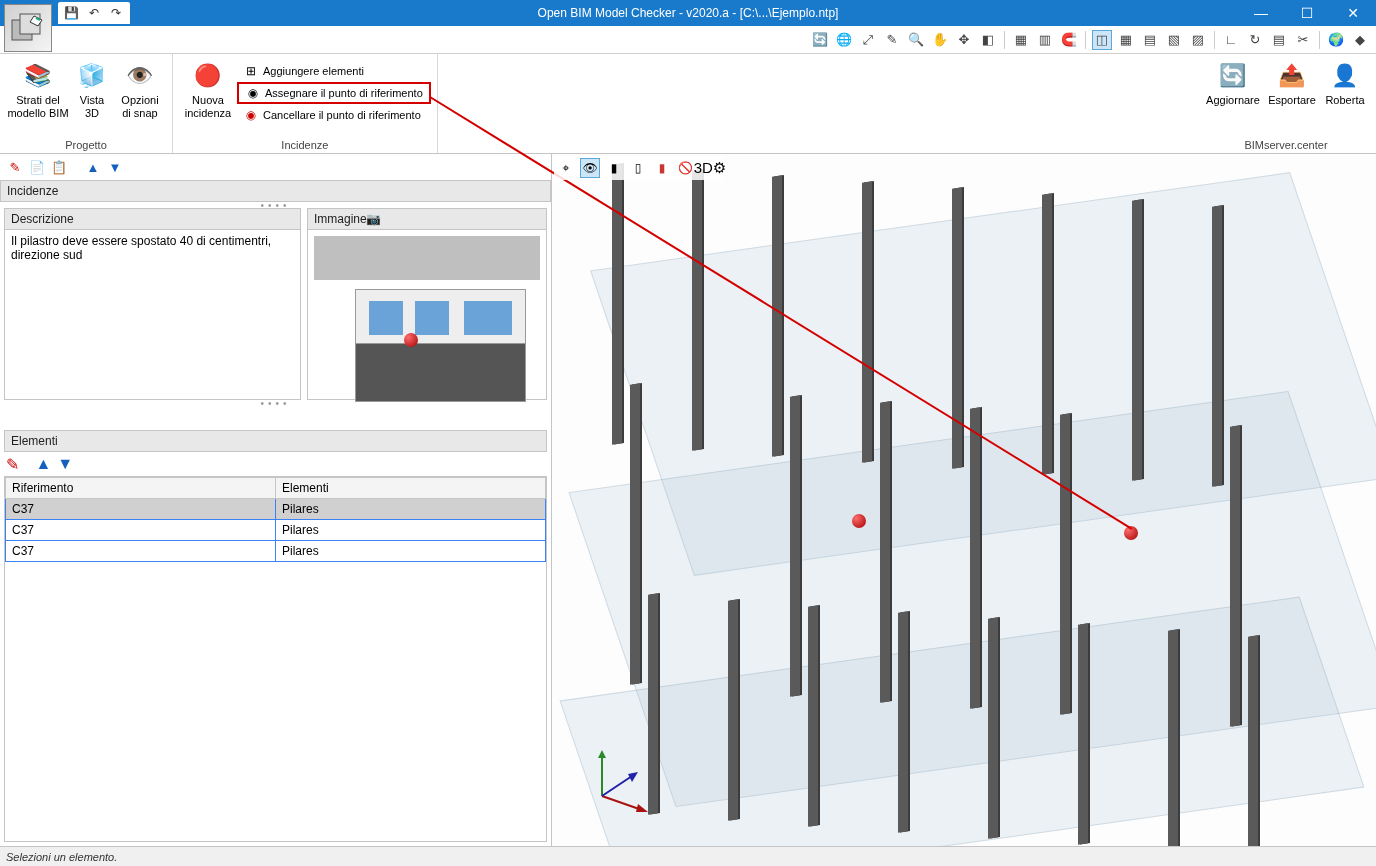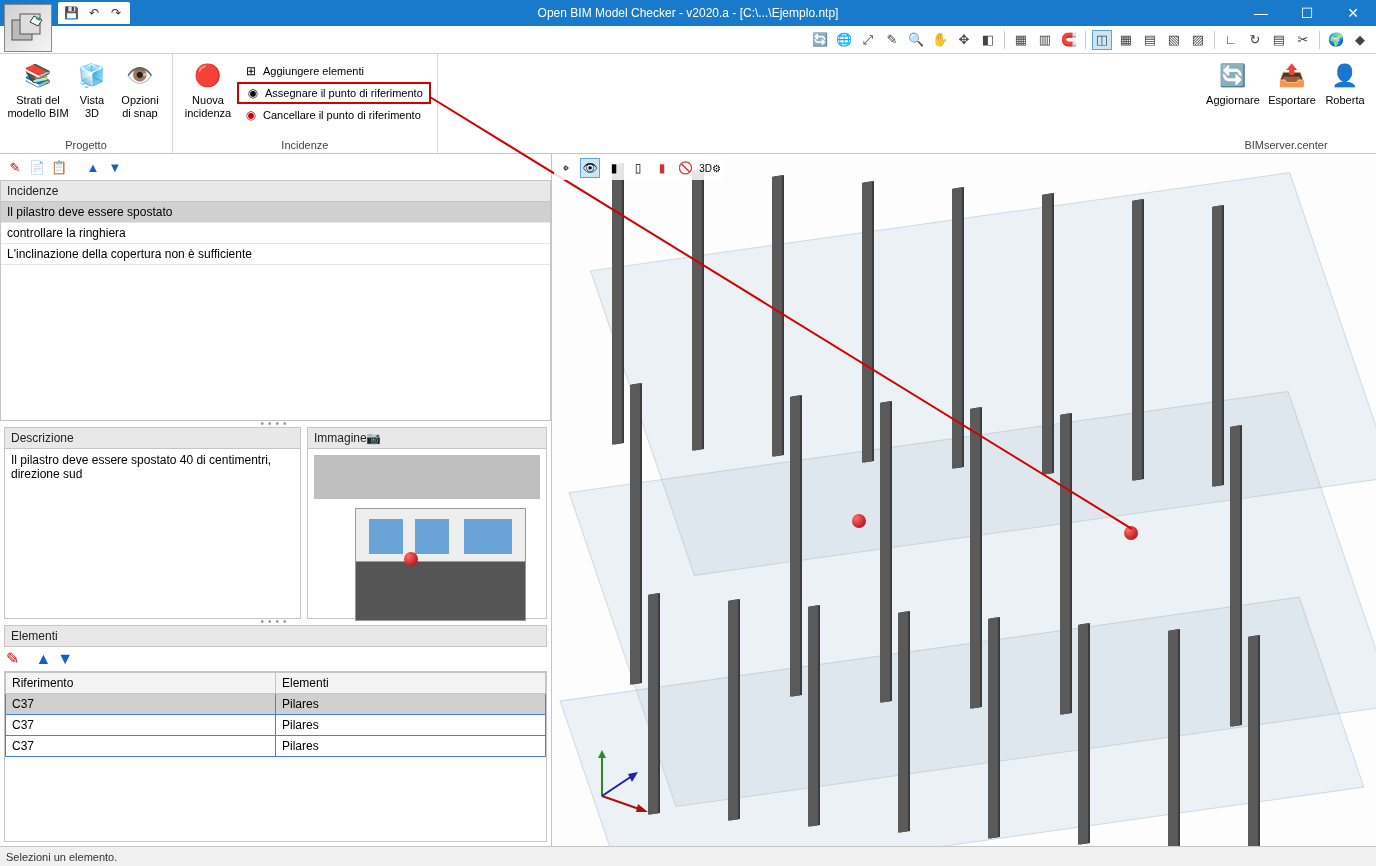--- a/index.html
+++ b/index.html
@@ -45,37 +45,37 @@
 .list-row.selected { background:#d0d0d0; }
 .resizer { height:6px; cursor:ns-resize; display:flex; align-items:center; justify-content:center; color:#999; font-size:10px; letter-spacing:4px; }
 
 .mid-row { display:flex; gap:6px; padding:0 4px; }
 .desc-box { flex:1; display:flex; flex-direction:column; }
 .desc-box .panel-header, .img-box .panel-header { display:flex; justify-content:flex-start; align-items:center; }
 .desc-body { flex:1; border:1px solid #c5c5c5; border-top:none; font-size:12px; padding:4px 6px; min-height:170px; }
 .img-box { width:240px; display:flex; flex-direction:column; }
 .img-body { flex:1; border:1px solid #c5c5c5; border-top:none; min-height:170px; position:relative; background:#fff; }
 
-.elem-panel { display:flex; flex-direction:column; flex:1; padding:0 4px 4px 4px; }
+.elem-panel { display:flex; flex-direction:column; flex:1; padding:0 4px 4px 4px;margin-top:24px; }
 .elem-toolbar { height:24px; display:flex; align-items:center; gap:6px; padding:0 2px; }
 table.elem { width:100%; border-collapse:collapse; font-size:12px; }
 table.elem th { text-align:left; background:#f4f4f4; border:1px solid #c5c5c5; padding:3px 6px; font-weight:normal; }
 table.elem td { border:1px solid #3b82f6; padding:3px 6px; }
 table.elem tr.sel td { background:#d0d0d0; }
 .elem-wrap { flex:1; border:1px solid #c5c5c5; display:flex; flex-direction:column; }
 .elem-body { flex:1; overflow:auto; }
 
 
 .viewport { flex:1; position:relative; background:#fdfdfd; overflow:hidden; }
 .vp-toolbar { position:absolute; top:2px; left:2px; display:flex; gap:4px; background:rgba(255,255,255,.85); padding:2px; z-index:5; }
 .vp-toolbar .tbtn { width:20px; height:20px; font-size:12px; cursor:pointer; display:flex; align-items:center; justify-content:center; }
 .vp-toolbar .tbtn.active { background:#cde6f7; border:1px solid #5aa7dd; }
 
 
-.statusbar { height:20px; background:#f0f0f0; border-top:1px solid #c5c5c5; font-size:11px; color:#333; display:flex; align-items:center; padding:0 6px; }
+.statusbar { height:20px; background:#f0f0f0; border-top:1px solid #c5c5c5; font-size:11px; color:#333; display:flex; align-items:center; padding:0 6px;font-style:italic; }
 
 
 .pillar { position:absolute; width:10px; background:#5a5a5a; transform:skewY(-8deg); box-shadow:2px 0 0 #3c3c3c; }
 .slab { position:absolute; background:rgba(160,190,210,.18); border:1px solid rgba(120,150,170,.25); }
 .redball { position:absolute; width:14px; height:14px; background:radial-gradient(circle at 30% 30%, #ff6b6b, #a10000); border-radius:50%; }
 .redline { position:absolute; height:2px; background:#d40000; transform-origin:left center; }
 
 .axis { position:absolute; left:30px; bottom:30px; width:70px; height:70px; }
 
 .app-icon svg { width:36px; height:36px; }
@@ -211,25 +211,20 @@
   <div class="left-pane">
     <div class="left-toolbar">
       <div class="tbtn" style="color:#c00">✎</div>
       <div class="tbtn" style="color:#c90">📄</div>
       <div class="tbtn" style="color:#c90">📋</div>
       <div style="width:8px"></div>
       <div class="tbtn" style="color:#1560bd">▲</div>
       <div class="tbtn" style="color:#1560bd">▼</div>
     </div>
     <div class="panel-header">Incidenze</div>
-    <div class="list" id="incidents-list" style="max-height:220px">
-        <div class="list-row selected">Il pilastro deve essere spostato</div>
-        <div class="list-row">controllare la ringhiera</div>
-        <div class="list-row">L'inclinazione della copertura non è sufficiente</div>
-      </div>
     <div class="resizer">••••</div>
 
     <div class="mid-row">
       <div class="desc-box">
         <div class="panel-header">
           <span>Descrizione</span>
         </div>
         <div class="desc-body">Il pilastro deve essere spostato 40 di centimentri, direzione sud</div>
       </div>
       <div class="img-box">
@@ -290,21 +285,21 @@
   </div>
 
   <div class="viewport">
     <div class="vp-toolbar">
       <div class="tbtn">⌖</div>
       <div class="tbtn active">👁</div>
       <div class="tbtn">▮</div>
       <div class="tbtn">▯</div>
       <div class="tbtn" style="color:#c33">▮</div>
       <div class="tbtn">🚫</div>
-      <div class="tbtn" style="font-size:10px">3D⚙</div>
+      <div class="tbtn" style="font-size:15px">3D⚙</div>
     </div>
 
     <div class="slab" style="left:90px; top:60px; width:700px; height:320px; transform:skewY(-8deg) skewX(18deg);"></div>
     <div class="slab" style="left:70px; top:280px; width:720px; height:330px; transform:skewY(-8deg) skewX(18deg);"></div>
     <div class="slab" style="left:40px; top:490px; width:740px; height:200px; transform:skewY(-8deg) skewX(18deg);"></div>
 
     <div id="pillars">
         <div class="pillar" style="left: 60px; top: 10px; height: 280px;"></div>
         <div class="pillar" style="left: 140px; top: 16px; height: 280px;"></div>
         <div class="pillar" style="left: 220px; top: 22px; height: 280px;"></div>

